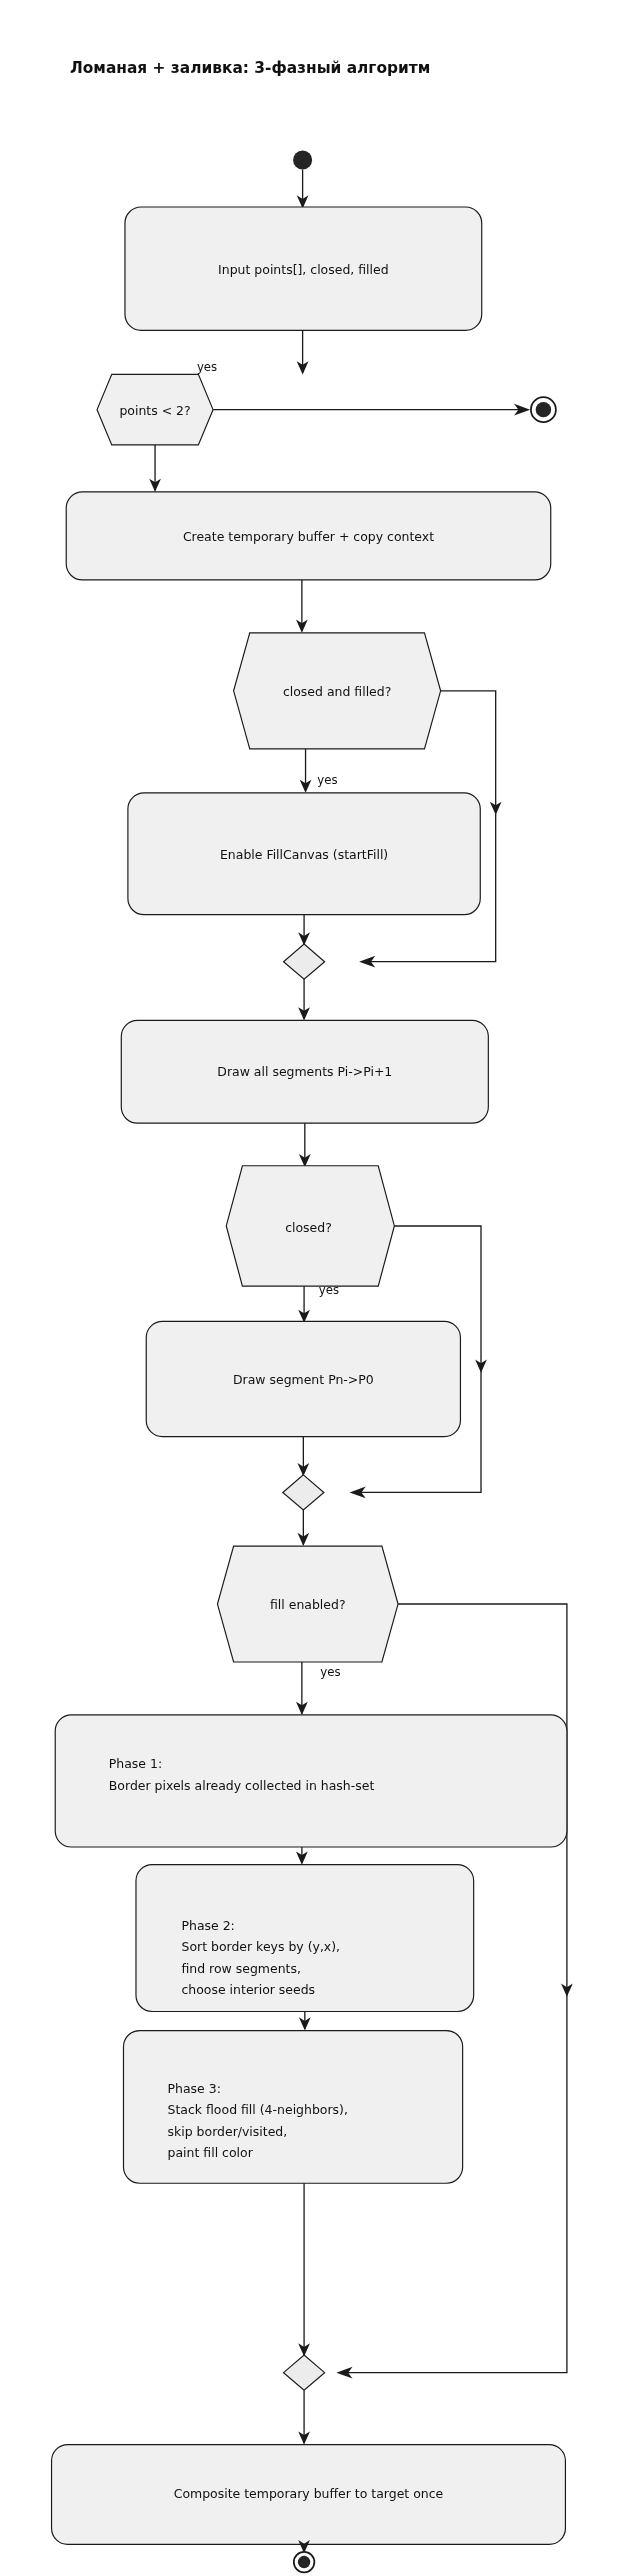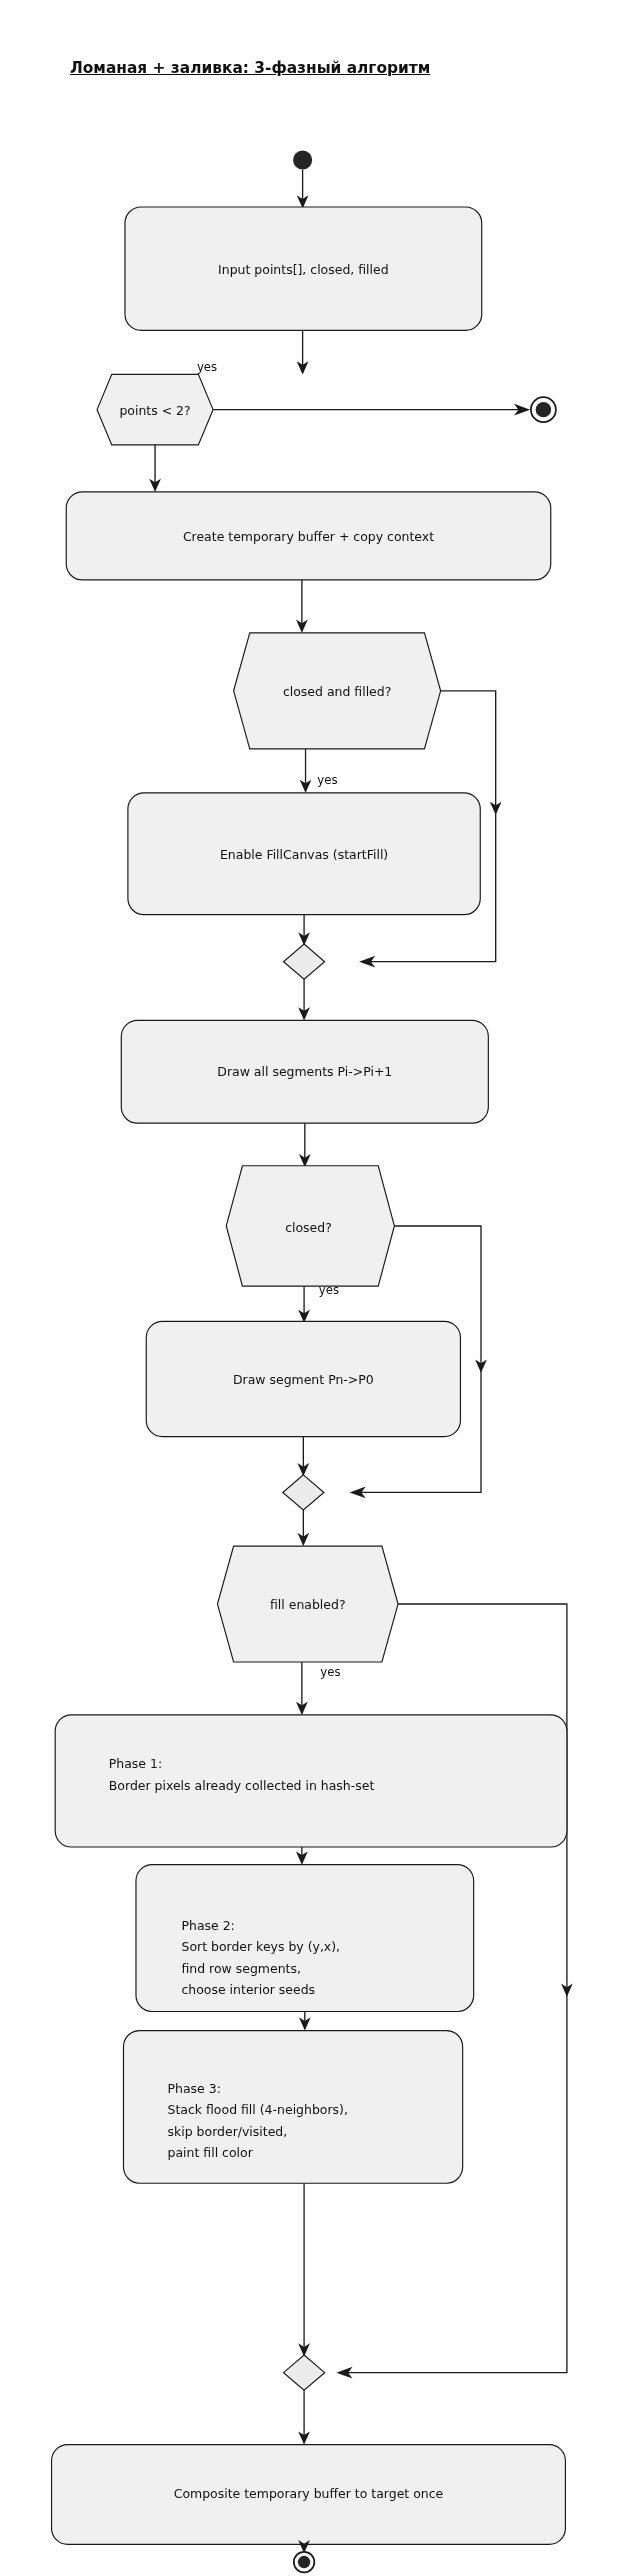--- a/index.html
+++ b/index.html
@@ -17,21 +17,20 @@
   #diagram-title {
     position: absolute;
     left: 70px;
     top: 59px;
     font-family: "DejaVu Sans", sans-serif;
     font-size: 15.4px;
     font-weight: bold;
     color: #111111;
     letter-spacing: 0px;
     white-space: nowrap;
-    text-decoration: underline;
   }
   svg#flow {
     position: absolute;
     left: 0;
     top: 0;
     width: 639px;
     height: 2576px;
     display: block;
   }
   .node-shape {

